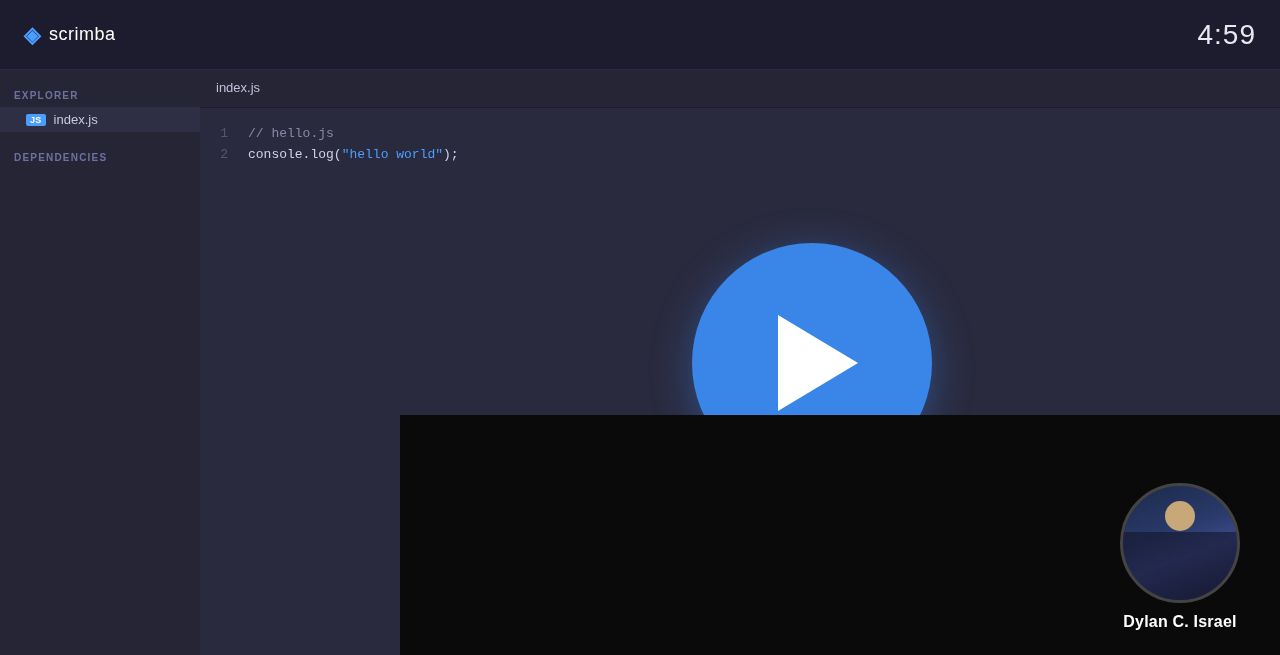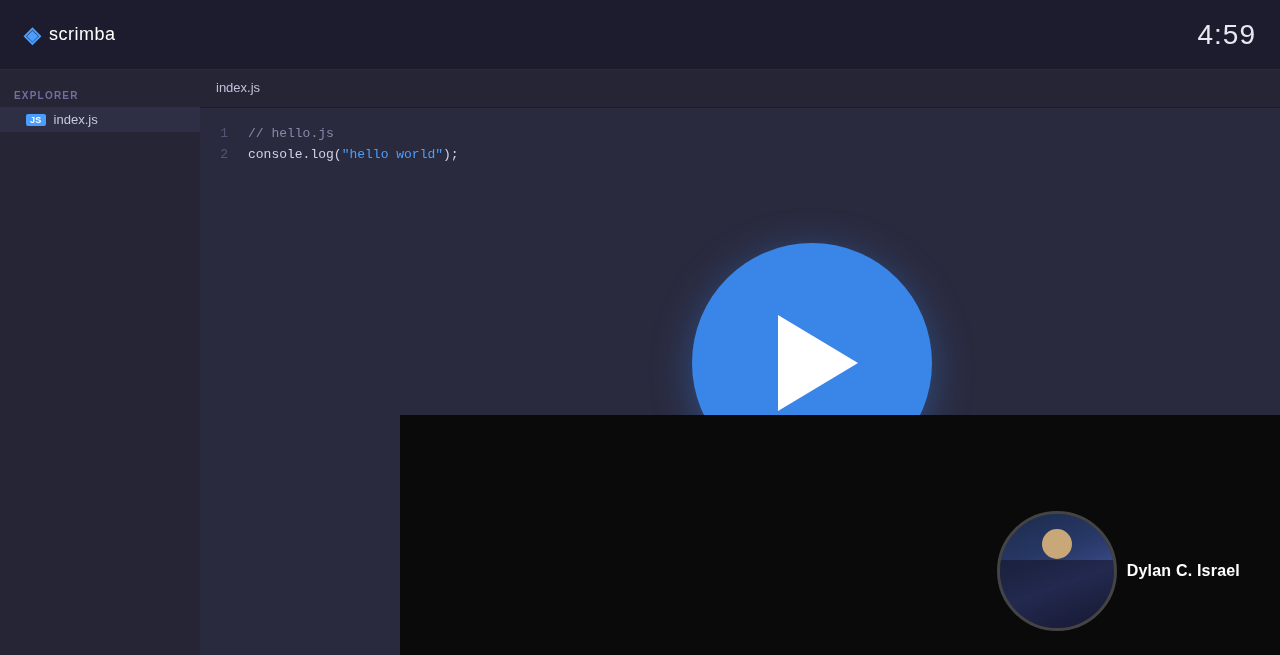--- a/index.html
+++ b/index.html
@@ -251,21 +251,21 @@
       height: 240px;
       background: #0a0a0a;
     }
 
     
     .instructor-card {
       position: absolute;
       bottom: 24px;
       right: 40px;
       display: flex;
-      flex-direction: row;
+      flex-direction: column;
       align-items: center;
       gap: 10px;
     }
 
     .instructor-avatar {
       width: 120px;
       height: 120px;
       border-radius: 50%;
       background: #333;
       overflow: hidden;
@@ -326,20 +326,21 @@
 </div>
 
 <div class="main-area">
 
   <div class="sidebar">
     <div class="sidebar-section-label">EXPLORER</div>
     <div class="sidebar-file-item">
       <span class="js-badge">JS</span>
       <span>index.js</span>
     </div>
+    <div class="sidebar-deps-label">DEPENDENCIES</div>
   </div>
 
   <div class="editor-area">
 
     <div class="editor-tabs-bar">
       <div class="editor-tab">index.js</div>
     </div>
 
     <div class="code-content">
       <div class="code-line">

